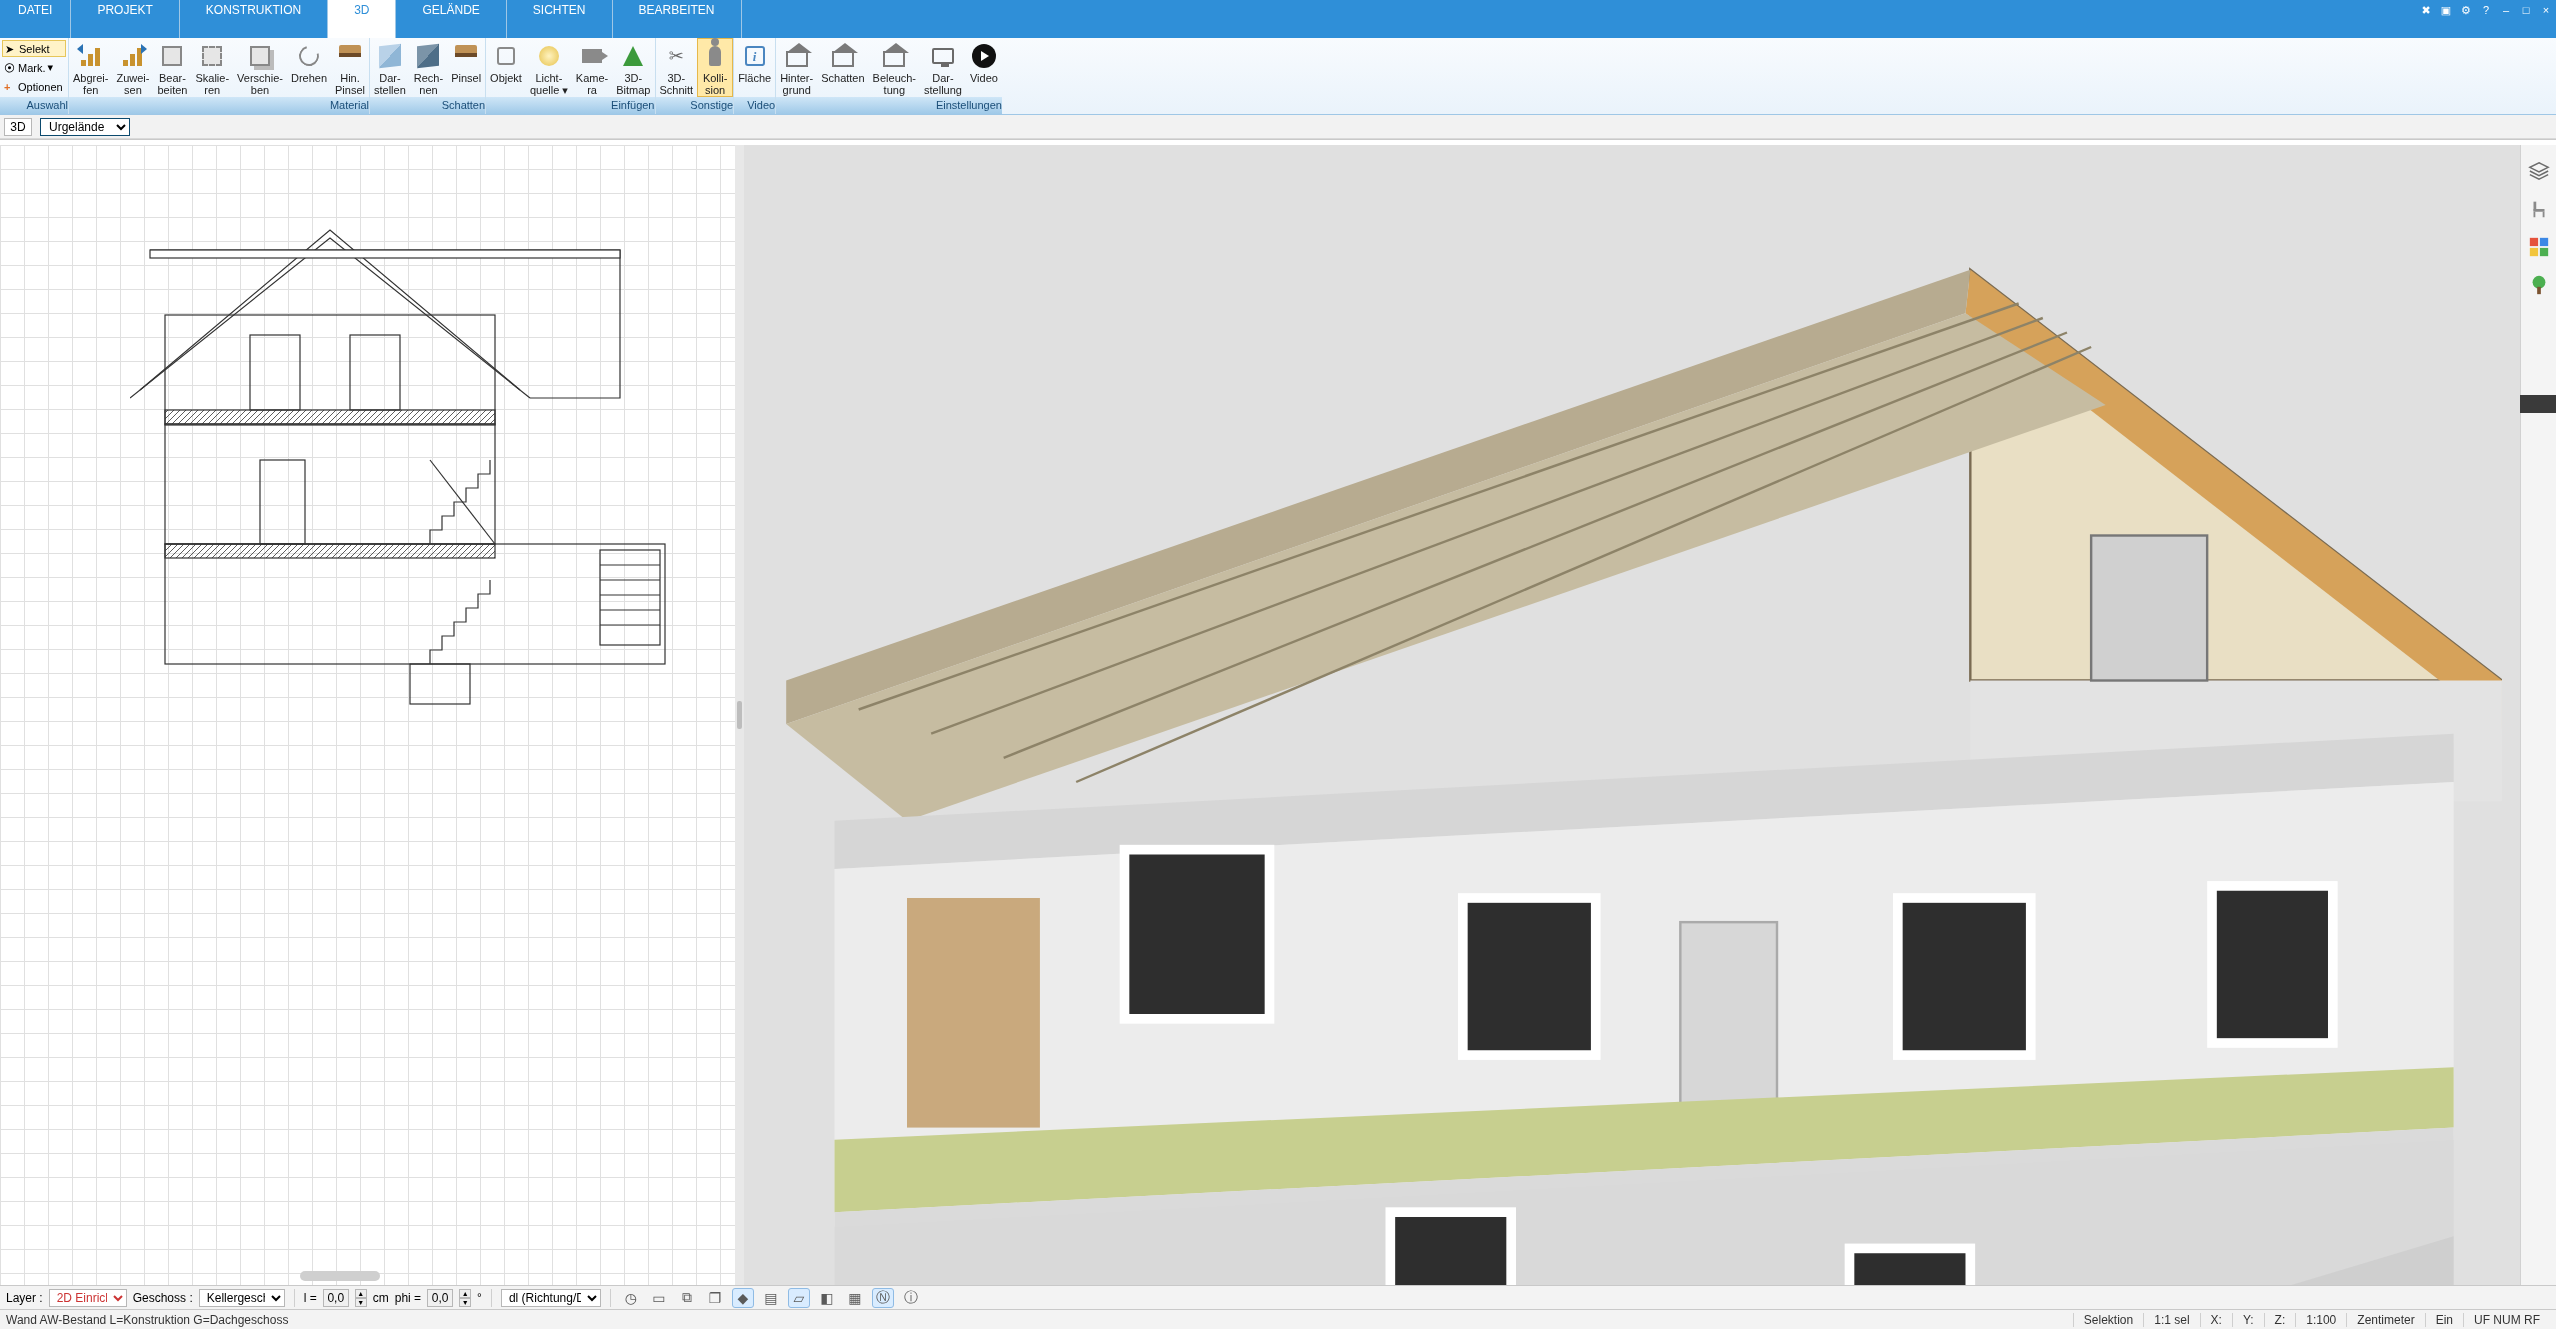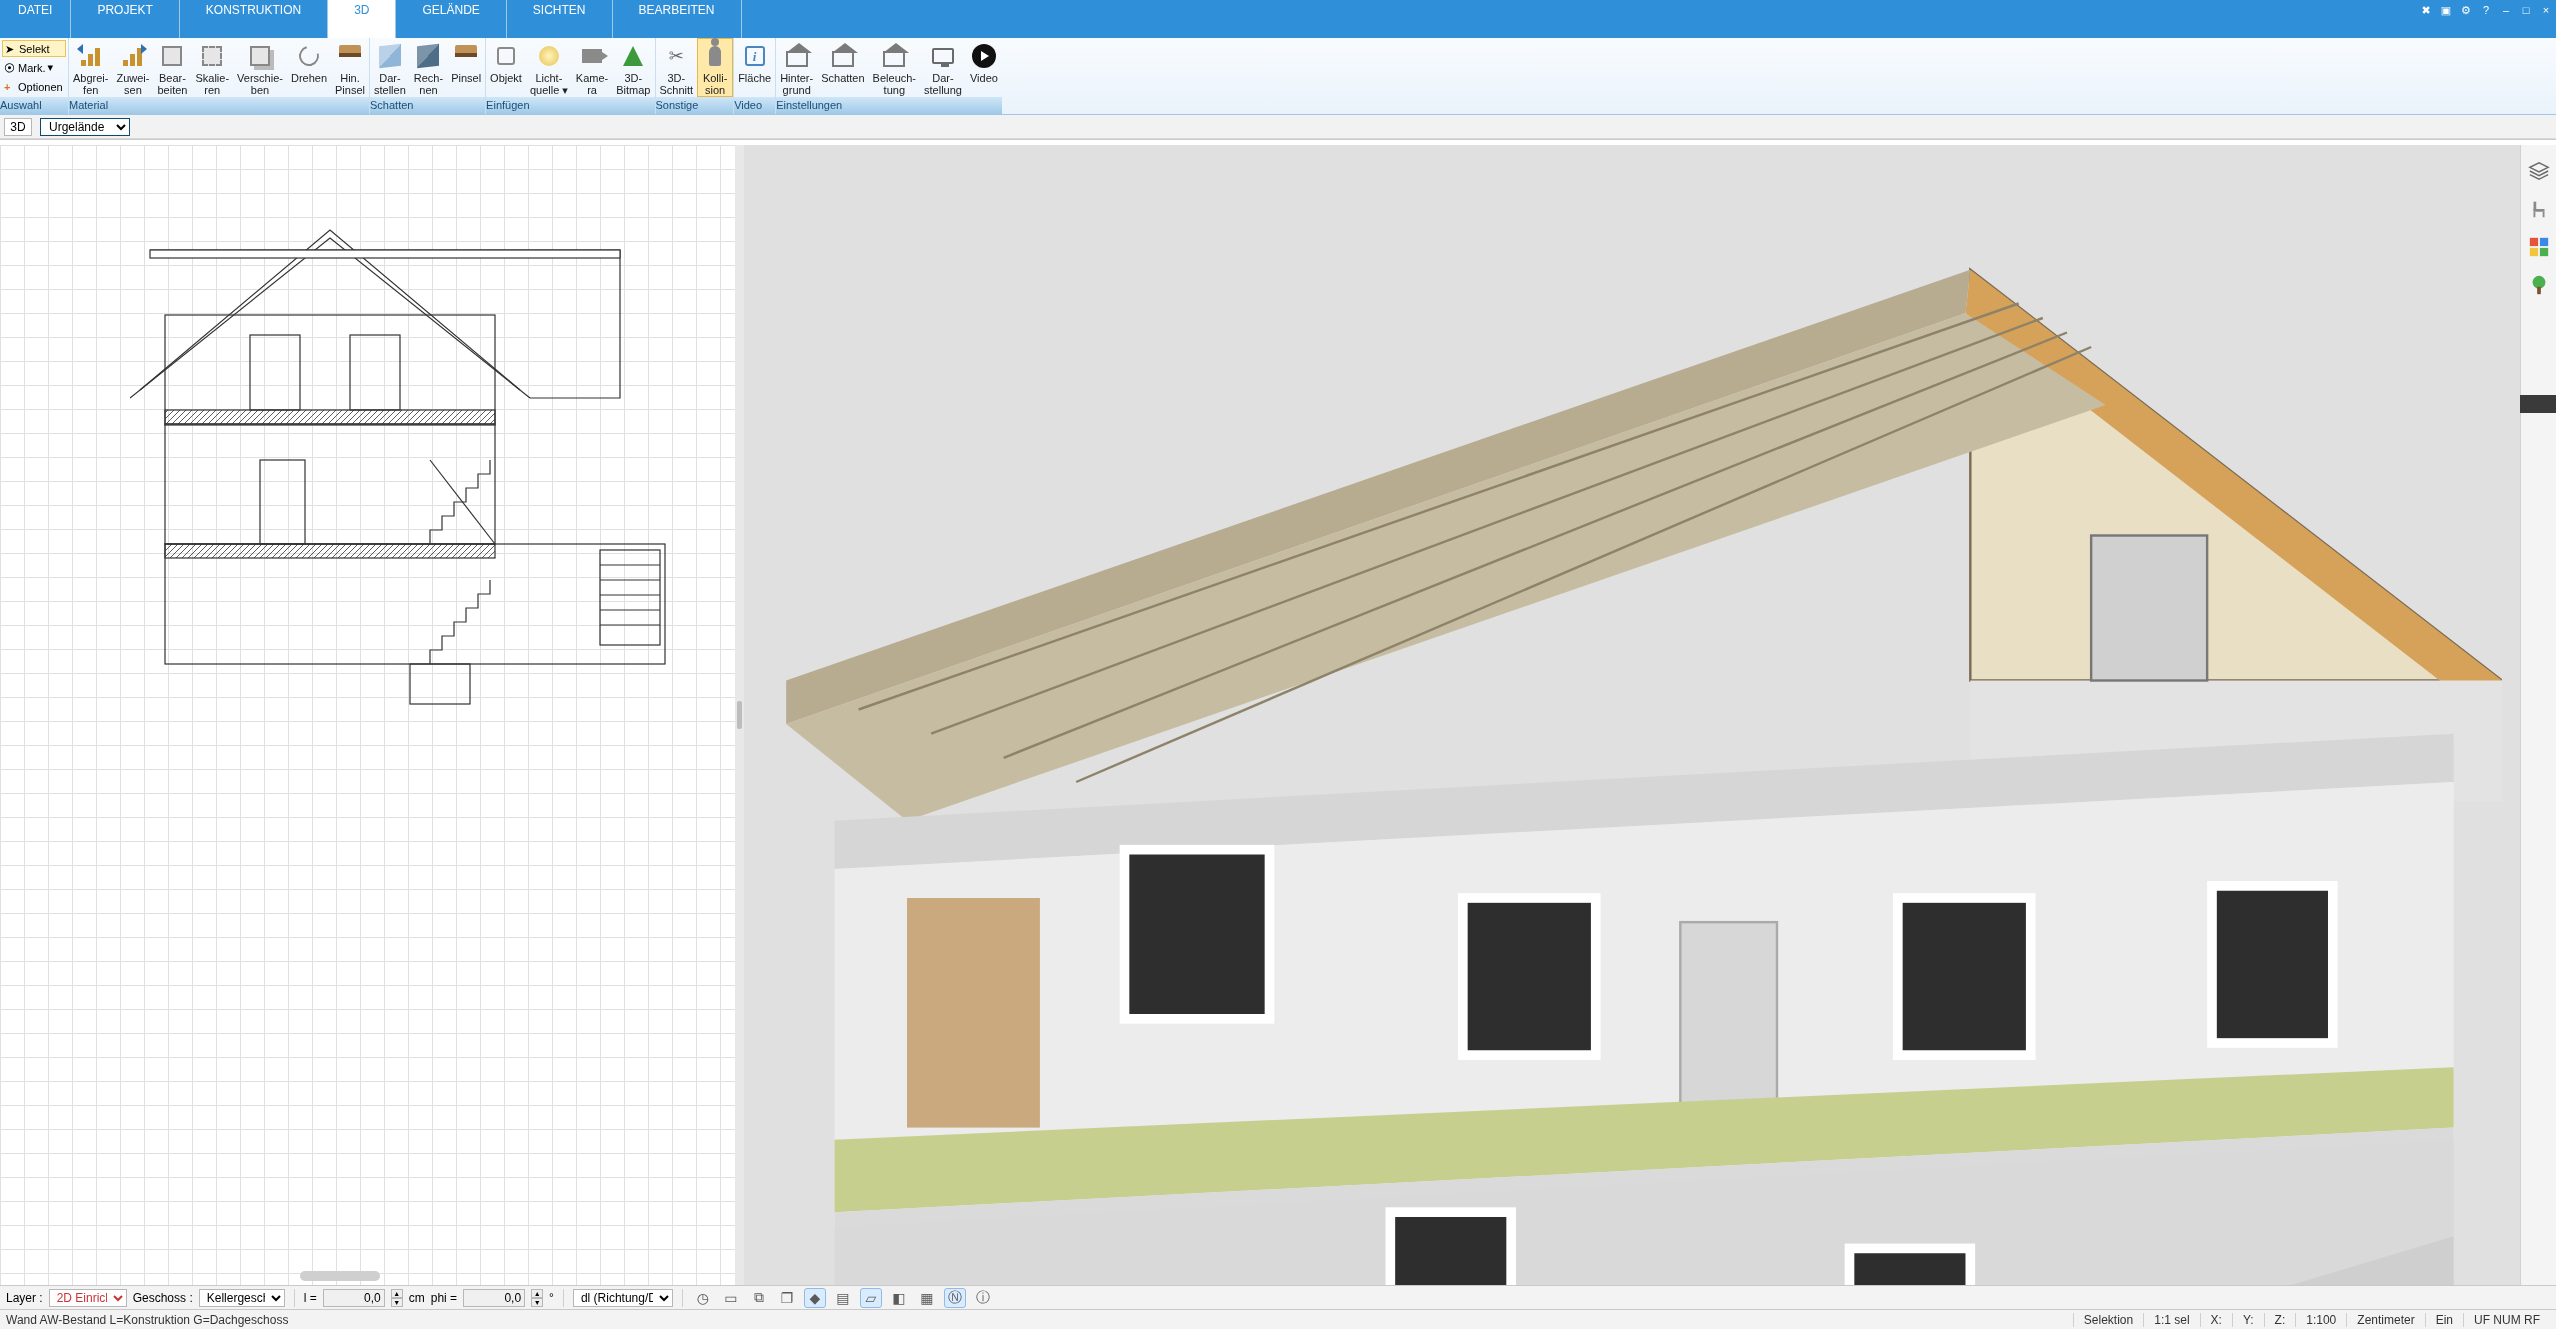--- a/index.html
+++ b/index.html
@@ -31,21 +31,21 @@
   padding: 2px 2px 0 2px; gap: 2px;
 }
 .rb-left-row { display: flex; align-items: center; gap: 2px; height: 17px; padding: 0 2px; }
 .rb-left-row.sel { background: #fff3c8; border: 1px solid #e6c65a; }
 .rb-left-row .ic { width: 12px; height: 12px; display: inline-block; }
 .rb-group {
   display: flex; flex-direction: column; border-left: 1px solid #c8dff0;
 }
 .rb-group-body { flex: 1; display: flex; }
 .rb-group-label {
-  height: 17px; line-height: 17px; text-align: left; font-size: 11px; color: #1b4e78;
+  height: 17px; line-height: 17px; text-align: right; font-size: 11px; color: #1b4e78;
   background: linear-gradient(#cfe6f7,#9fc9e8);
 }
 .rb-btn {
   display: flex; flex-direction: column; align-items: center; justify-content: flex-start;
   padding: 4px 4px 0 4px; min-width: 34px; cursor: pointer;
 }
 .rb-btn.active { background: #ffe9a8; border: 1px solid #e6b84a; padding: 3px 3px 0 3px; }
 .rb-btn .ic32 {
   width: 28px; height: 28px; margin-bottom: 2px;
   display: flex; align-items: center; justify-content: center;
@@ -134,21 +134,21 @@
 
 #bottombar {
   position:absolute; left:0; right:0; bottom:20px; height:24px;
   background:#f3f3f3; border-top:1px solid #c9c9c9;
   display:flex; align-items:center; font-size:12px; padding:0 6px; gap:6px;
 }
 #bottombar select, #bottombar input {
   font-size:12px; height:18px; border:1px solid #b7b7b7; background:#fff; padding:0 3px;
 }
 #bottombar .sp { width:1px; height:18px; background:#cfcfcf; margin:0 3px; }
-#bottombar .num { width:62px; text-align:right; background:#f0f0f0; }
+#bottombar .num { width:26px; text-align:center; background:#f0f0f0; }
 #bottombar .spin { width:12px; height:18px; display:flex; flex-direction:column; }
 #bottombar .spin b { flex:1; border:1px solid #b7b7b7; font-size:7px; text-align:center; line-height:7px;
   background:#eee; }
 #bottombar .ico { width:22px; height:20px; border:1px solid transparent; border-radius:3px;
   display:flex; align-items:center; justify-content:center; cursor:pointer; font-size:14px; color:#5a5a5a; }
 #bottombar .ico.on { background:#d9ecff; border-color:#8fbbe4; }
 
 
 #statusbar {
   position:absolute; left:0; right:0; bottom:0; height:20px;

